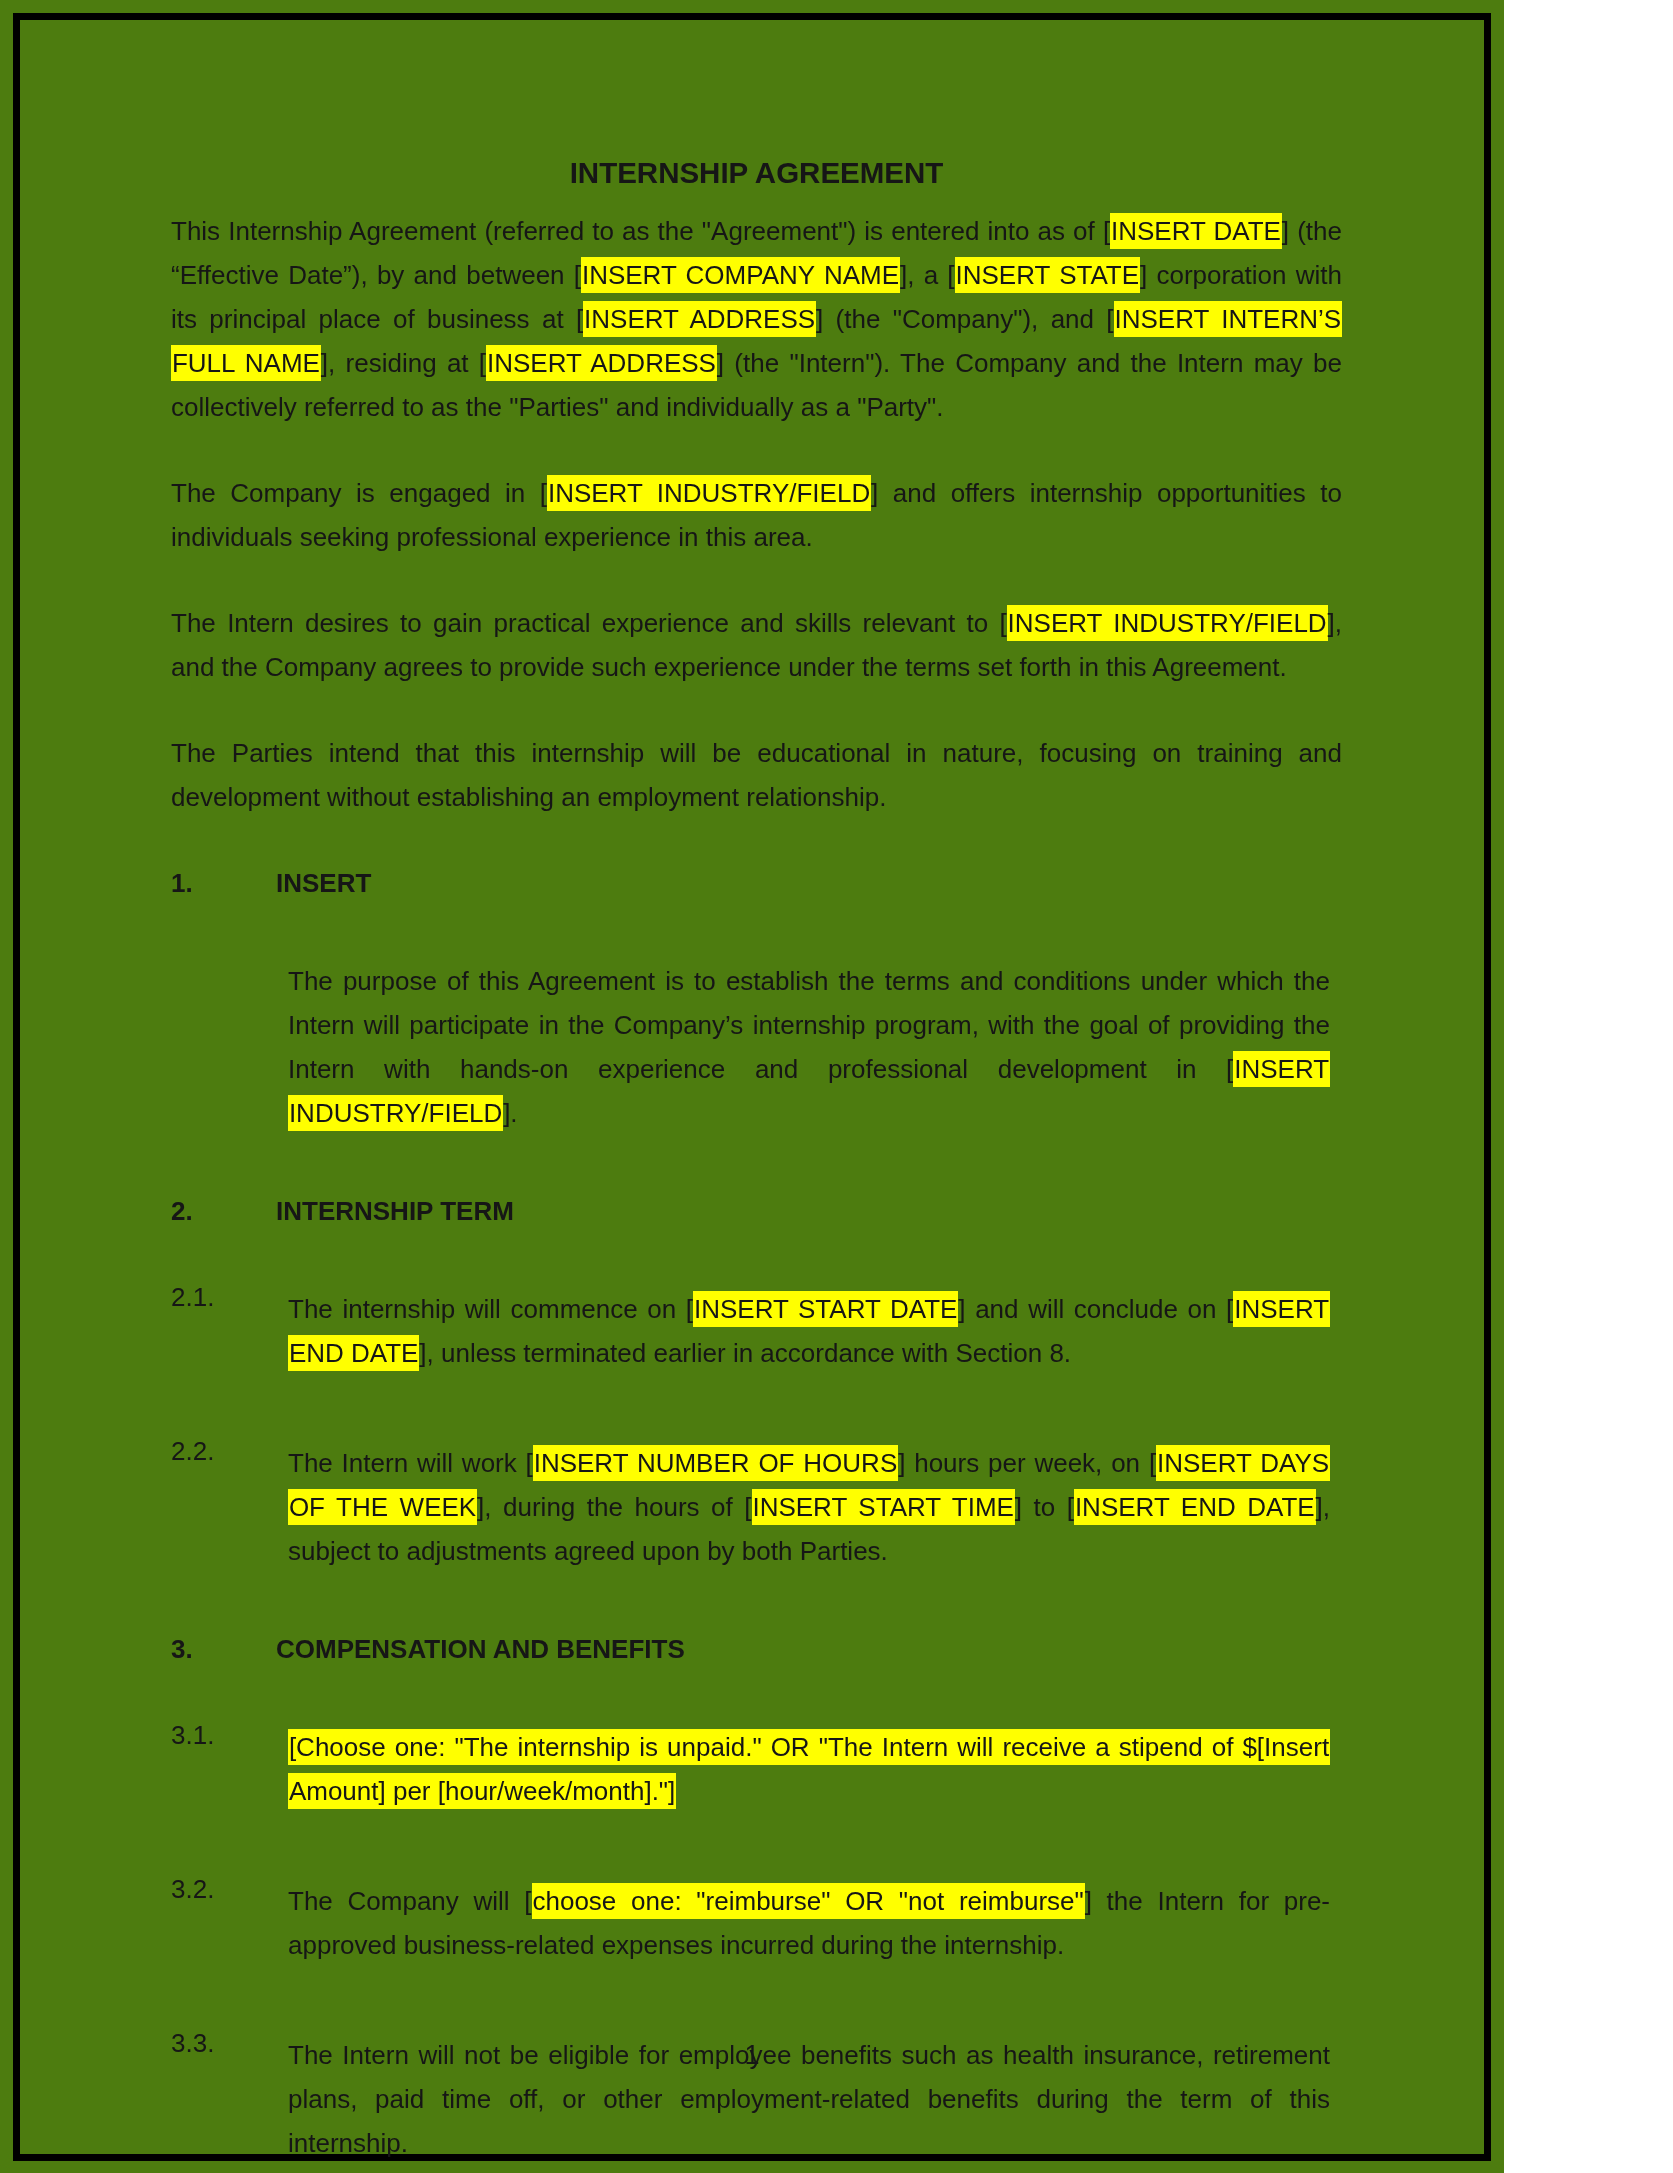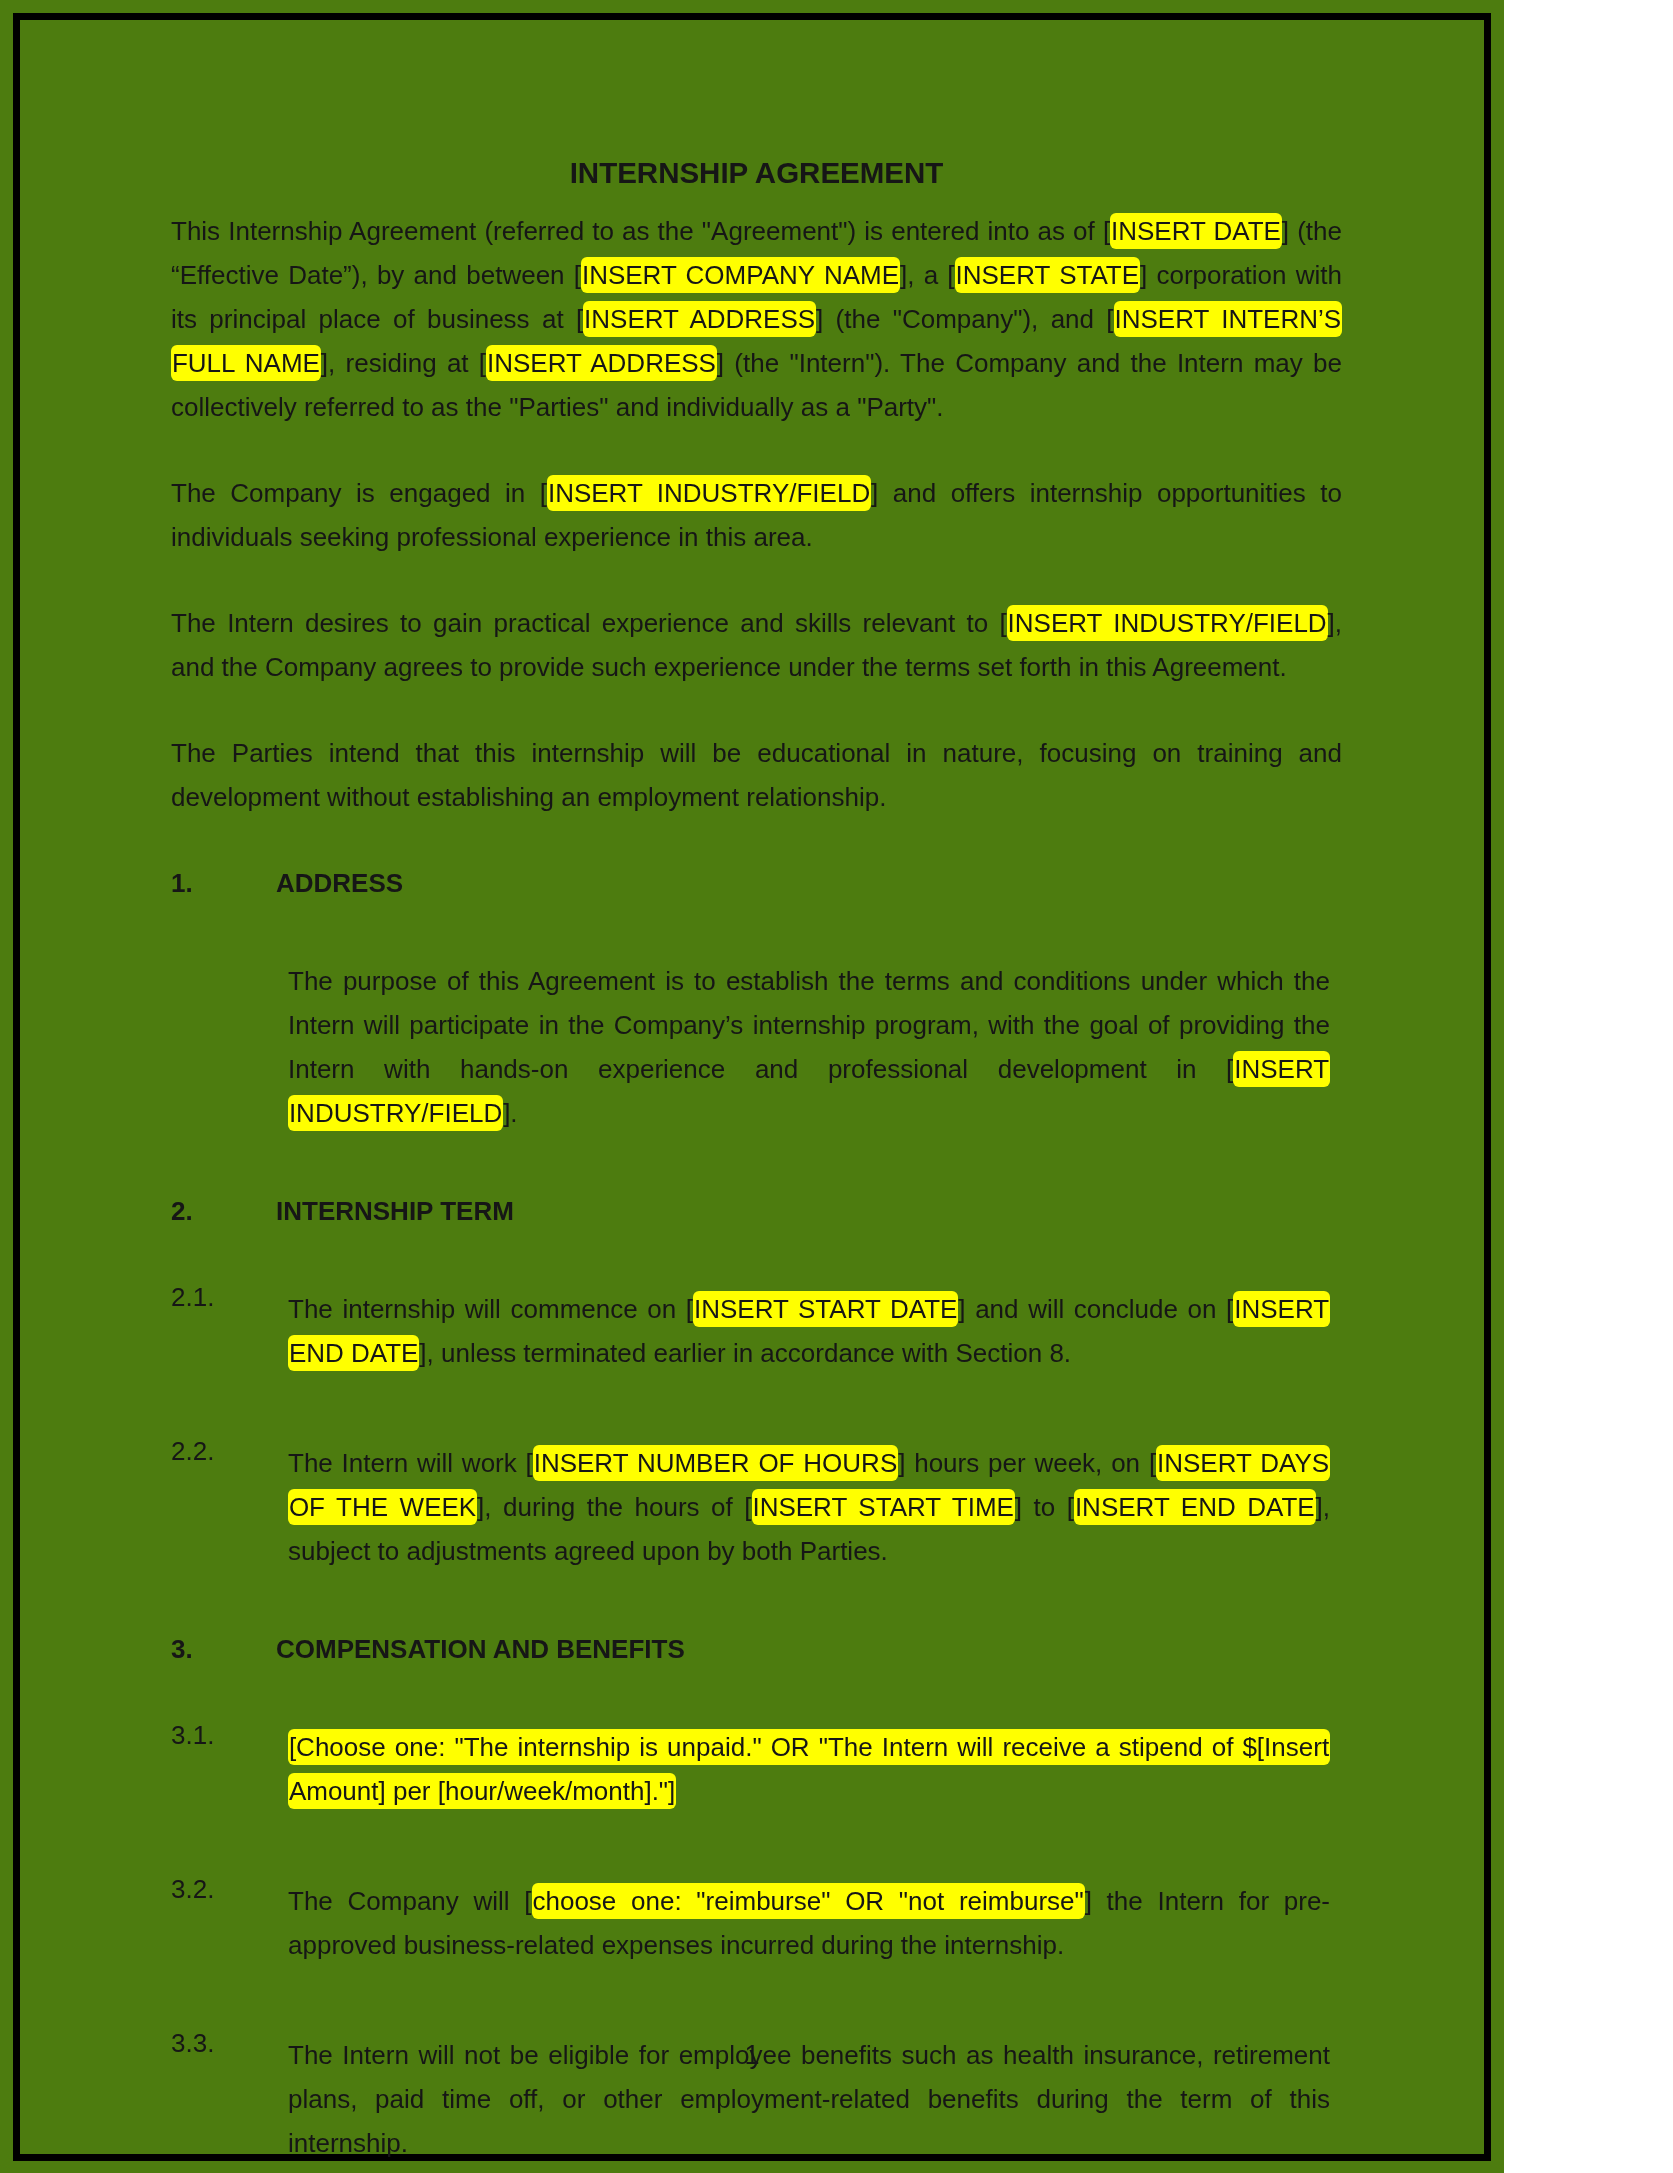--- a/index.html
+++ b/index.html
@@ -58,21 +58,20 @@
     font-weight:700;
     margin:0;
     flex:1;
   }
   .b{font-weight:400;}
   .hl{
     background:var(--hl-color,#ffff00);
     padding:2.6px 0.9px;
     -webkit-box-decoration-break:clone;
     box-decoration-break:clone;
-    border-radius:6px;
   }
   .page-num{
     position:absolute;
     left:0;right:0;
     bottom:97px;
     text-align:center;
     font-size:27px;
     line-height:44px;
   }
 </style>
@@ -85,21 +84,21 @@
   <div class="content">
     <h1 class="doc-title">INTERNSHIP AGREEMENT</h1>
 
     <p class="para"><span>This Internship Agreement (referred to as the "</span><span class="b">Agreement</span><span>") is entered into as of [</span><span class="hl">INSERT DATE</span><span>] (the “</span><span class="b">Effective Date</span><span>”), by and between [</span><span class="hl">INSERT COMPANY NAME</span><span>], a [</span><span class="hl">INSERT STATE</span><span>] corporation with its principal place of business at [</span><span class="hl">INSERT ADDRESS</span><span>] (the "</span><span class="b">Company</span><span>"), and [</span><span class="hl">INSERT INTERN’S FULL NAME</span><span>], residing at [</span><span class="hl">INSERT ADDRESS</span><span>] (the "</span><span class="b">Intern</span><span>"). The Company and the Intern may be collectively referred to as the "</span><span class="b">Parties</span><span>" and individually as a "</span><span class="b">Party</span><span>".</span></p>
     <p class="para"><span>The Company is engaged in [</span><span class="hl">INSERT INDUSTRY/FIELD</span><span>] and offers internship opportunities to individuals seeking professional experience in this area.</span></p>
     <p class="para"><span>The Intern desires to gain practical experience and skills relevant to [</span><span class="hl">INSERT INDUSTRY/FIELD</span><span>], and the Company agrees to provide such experience under the terms set forth in this Agreement.</span></p>
     <p class="para"><span>The Parties intend that this internship will be educational in nature, focusing on training and development without establishing an employment relationship.</span></p>
 
     <div class="clause sec-heading">
       <span class="num">1.</span>
-      <h2 class="sec-title">ADDRESS</h2>
+      <h2 class="sec-title">INSERT</h2>
     </div>
     <div class="clause">
       <span class="num"></span>
       <p class="body"><span>The purpose of this Agreement is to establish the terms and conditions under which the Intern will participate in the Company’s internship program, with the goal of providing the Intern with hands-on experience and professional development in [</span><span class="hl">INSERT INDUSTRY/FIELD</span><span>].</span></p>
     </div>
 
     <div class="clause sec-heading">
       <span class="num">2.</span>
       <h2 class="sec-title">INTERNSHIP TERM</h2>
     </div>

